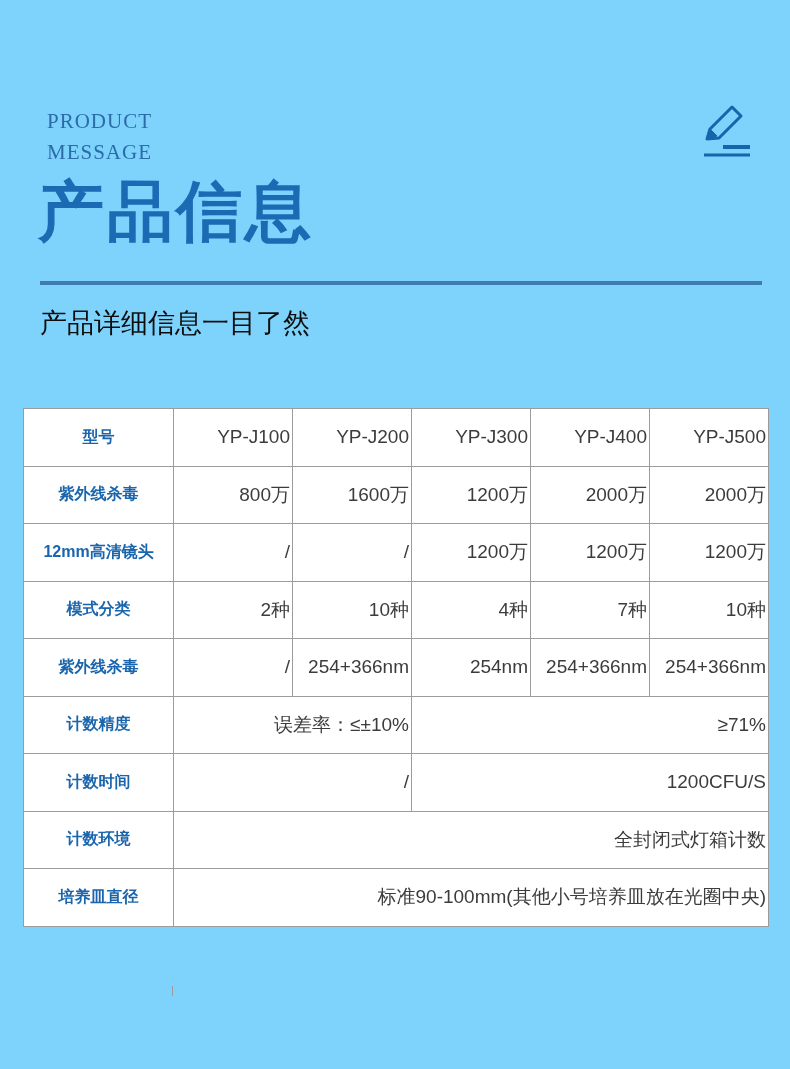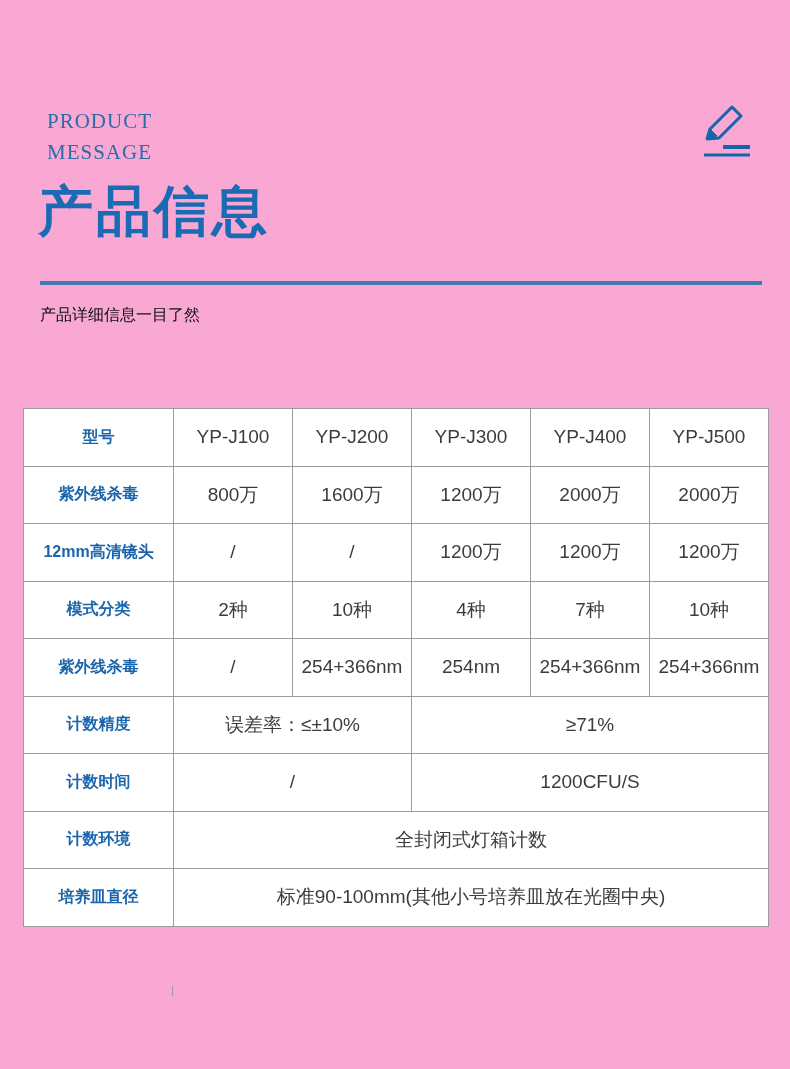--- a/index.html
+++ b/index.html
@@ -1,51 +1,51 @@
 <!DOCTYPE html>
 <html><head>
 <meta charset="utf-8">
 <style>
   html,body{margin:0;padding:0;background:#ffffff;}
   .page{
     position:relative;
     width:790px;height:1069px;
-    background:#f9a8d4;
+    background:#7dd3fc;
     overflow:hidden;
     font-family:"Liberation Sans", sans-serif;
   }
   
   .eyebrow{
     position:absolute;left:47px;top:106px;
     font-family:"Liberation Serif", serif;
     font-size:21px;line-height:31px;
     letter-spacing:1px;
     color:#2b6ba8;
   }
   .pencil-icon{
     position:absolute;left:699px;top:97px;
     width:56px;height:68px;
   }
   .big-title{
     position:absolute;left:38px;top:174px;
-    font-size:55px;line-height:74px;
+    font-size:66px;line-height:74px;
     font-weight:700;
     letter-spacing:3px;
     color:#1a6ab4;
     font-family:"Liberation Sans", sans-serif;
   }
   .title-rule{
     position:absolute;left:40px;top:281px;
     width:722px;height:4px;
     background:#3f7bb0;
   }
   .subtitle{
     position:absolute;left:40px;top:305px;
     font-family:Liberation Sans, sans-serif;
-    font-size:16px;
+    font-size:27px;
     color:#0d0d0d;
   }
   
   .spec-table{
     position:absolute;left:23px;top:408px;
     width:745px;
     border-collapse:collapse;
     table-layout:fixed;
   }
   .spec-table td{
@@ -57,20 +57,21 @@
     background:#ffffff;
   }
   .spec-table td.label{
     color:#1a65ab;
     font-weight:700;
     font-size:16px;
   }
   .spec-table td.value{
     color:#3c3c3c;
     font-size:19px;
+    text-align:right;
   }
   .table-tail{
     position:absolute;left:172px;top:986px;
     width:1px;height:10px;
     background:#9c9c9c;
   }
 </style>
 </head>
 <body>
 

